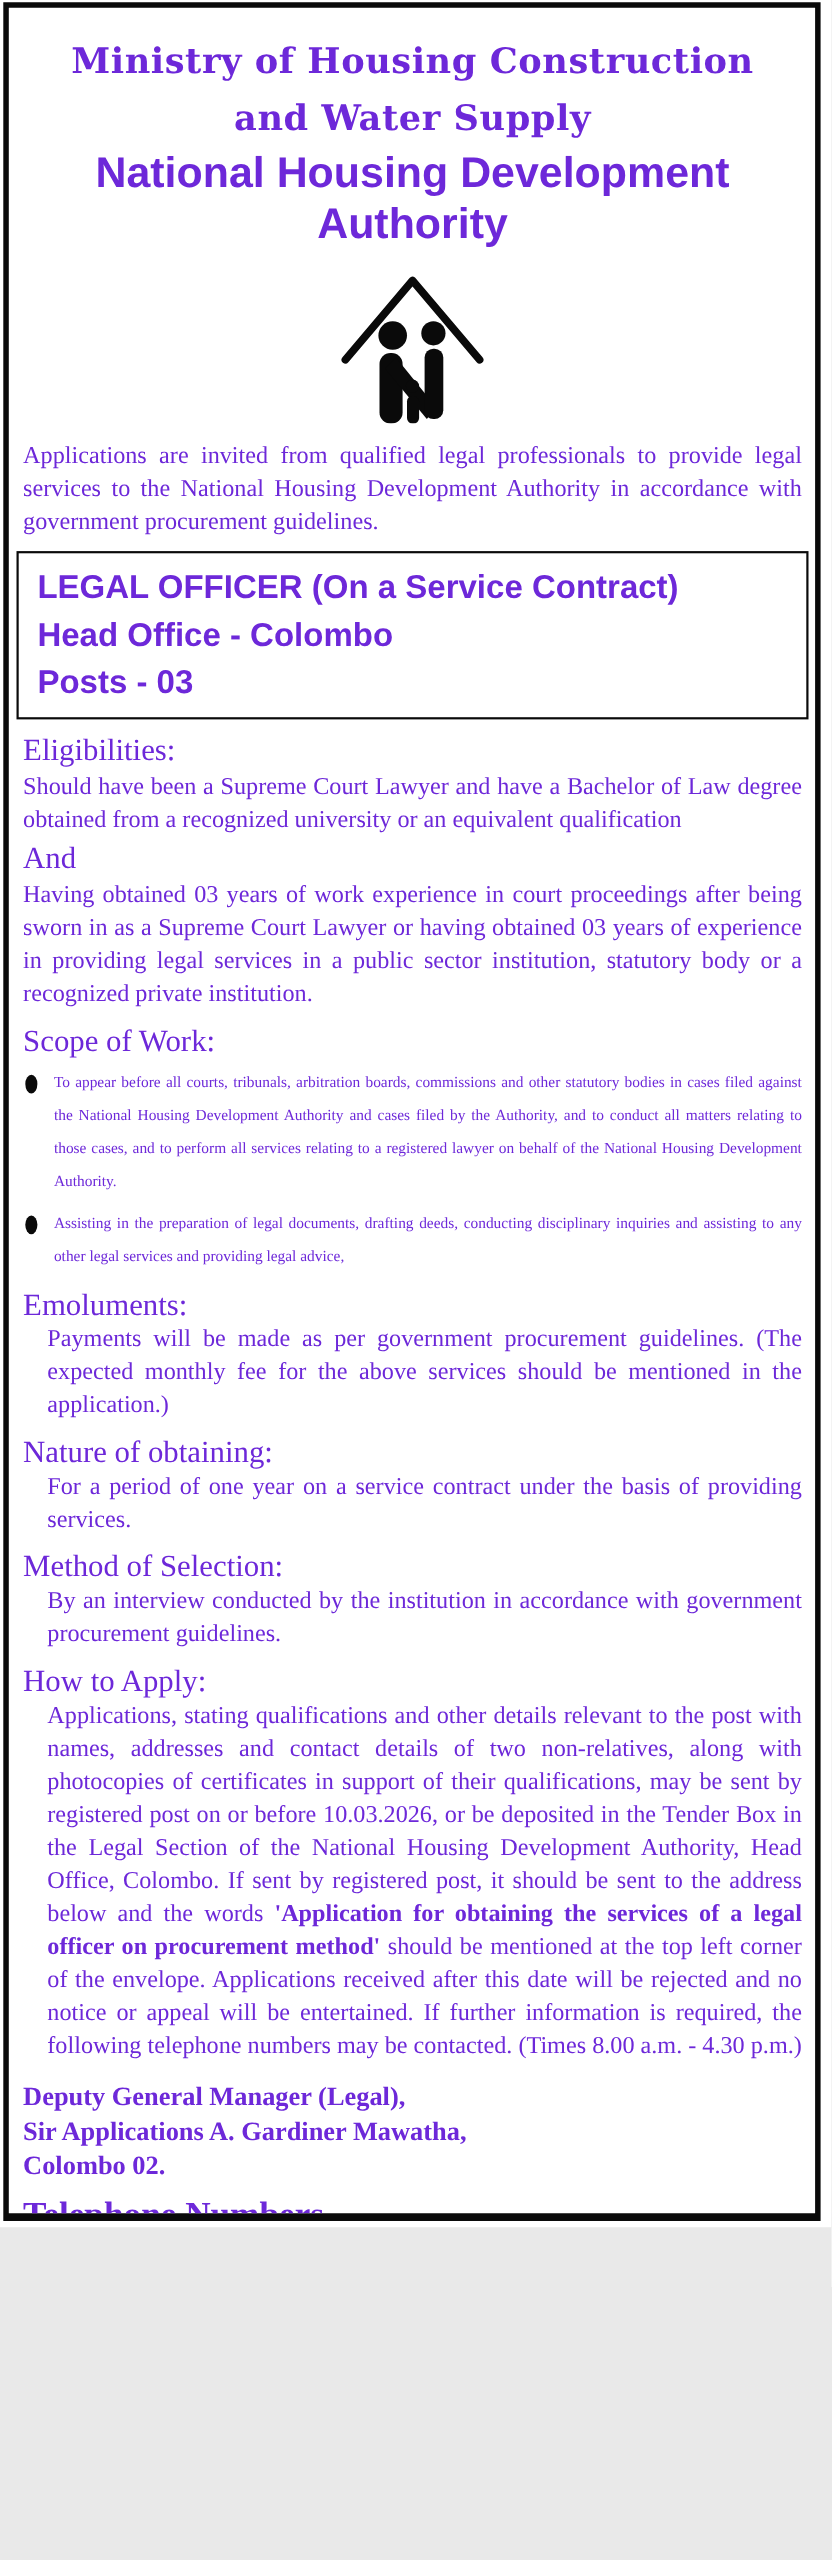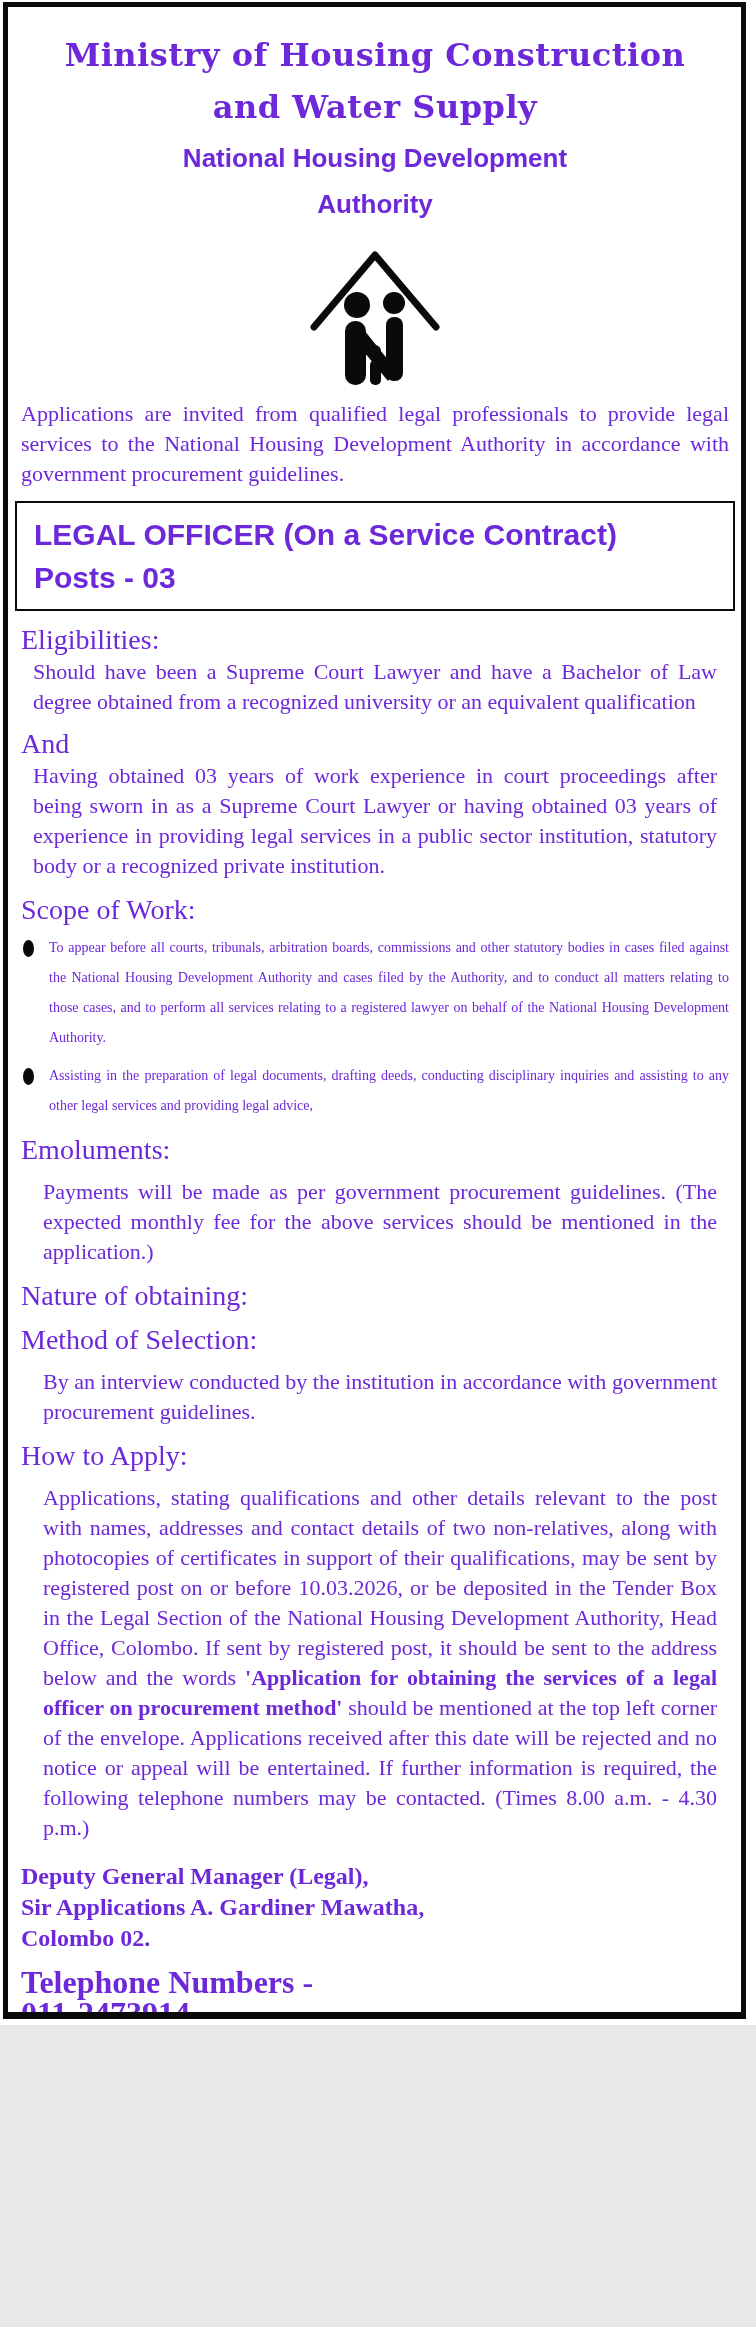--- a/index.html
+++ b/index.html
@@ -28,21 +28,21 @@
     font-weight: bold;
     font-size: 32px;
     line-height: 52px;
     letter-spacing: 0.5px;
   }
   .authority-title {
     margin-top: 2px;
     text-align: center;
     font-family: "Liberation Sans", sans-serif;
     font-weight: bold;
-    font-size: 26px;
+    font-size: 39px;
     line-height: 46px;
   }
   .logo-wrap { margin: 10px auto 0; width: 150px; height: 148px; }
   .intro {
     margin: 14px 0 0 0;
     font-size: 22px;
     line-height: 30px;
     text-align: justify;
     text-justify: inter-word;
   }
@@ -55,21 +55,21 @@
     font-size: 30px;
     line-height: 43px;
   }
   .sec-heading {
     margin: 14px 0 0 0;
     font-weight: normal;
     font-size: 28px;
     line-height: 30px;
   }
   .body-par {
-    margin: 12px;
+    margin: 0;
     font-size: 22px;
     line-height: 30px;
     text-align: justify;
     text-justify: inter-word;
   }
   .body-indent { margin-left: 22px; }
   .connector { margin-top: 6px; }
   .par-top { margin-top: 2px; }
   .bullet-list { list-style: none; margin: 4px 0 0 0; padding: 0; }
   .bullet-item {
@@ -140,20 +140,21 @@
         <circle cx="75" cy="114" r="6" fill="#0a0a0a"></circle>
 
         <rect x="70" y="123" width="11" height="25" rx="5" fill="#0a0a0a"></rect>
       </svg>
     </div>
 
     <p class="intro">Applications are invited from qualified legal professionals to provide legal services to the National Housing Development Authority in accordance with government procurement guidelines.</p>
 
     <div class="vacancy-box">
       <div>LEGAL OFFICER (On a Service Contract)</div>
+      <div>Head Office - Colombo</div>
       <div>Posts - 03</div>
     </div>
 
     <div class="sec-heading">Eligibilities:</div>
     <p class="body-par par-top">Should have been a Supreme Court Lawyer and have a Bachelor of Law degree obtained from a recognized university or an equivalent qualification</p>
     <div class="sec-heading connector">And</div>
     <p class="body-par par-top">Having obtained 03 years of work experience in court proceedings after being sworn in as a Supreme Court Lawyer or having obtained 03 years of experience in providing legal services in a public sector institution, statutory body or a recognized private institution.</p>
 
     <div class="sec-heading">Scope of Work:</div>
     <ul class="bullet-list">
@@ -164,20 +165,21 @@
       <li class="bullet-item">
         <span class="bullet-marker"></span>
         <span>Assisting in the preparation of legal documents, drafting deeds, conducting disciplinary inquiries and assisting to any other legal services and providing legal advice,</span>
       </li>
     </ul>
 
     <div class="sec-heading">Emoluments:</div>
     <p class="body-par body-indent">Payments will be made as per government procurement guidelines. (The expected monthly fee for the above services should be mentioned in the application.)</p>
 
     <div class="sec-heading">Nature of obtaining:</div>
+    <p class="body-par body-indent">For a period of one year on a service contract under the basis of providing services.</p>
 
     <div class="sec-heading">Method of Selection:</div>
     <p class="body-par body-indent">By an interview conducted by the institution in accordance with government procurement guidelines.</p>
 
     <div class="sec-heading">How to Apply:</div>
     <p class="body-par body-indent"><span>Applications, stating qualifications and other details relevant to the post with names, addresses and contact details of two non-relatives, along with photocopies of certificates in support of their qualifications, may be sent by registered post on or before 10.03.2026, or be deposited in the Tender Box in the Legal Section of the National Housing Development Authority, Head Office, Colombo. If sent by registered post, it should be sent to the address below and the words </span><span class="bold-inline">'Application for obtaining the services of a legal officer on procurement method'</span><span> should be mentioned at the top left corner of the envelope. Applications received after this date will be rejected and no notice or appeal will be entertained. If further information is required, the following telephone numbers may be contacted. (Times 8.00 a.m. - 4.30 p.m.)</span></p>
 
     <div class="signature">
       <div>Deputy General Manager (Legal),</div>
       <div>Sir Applications A. Gardiner Mawatha,</div>

